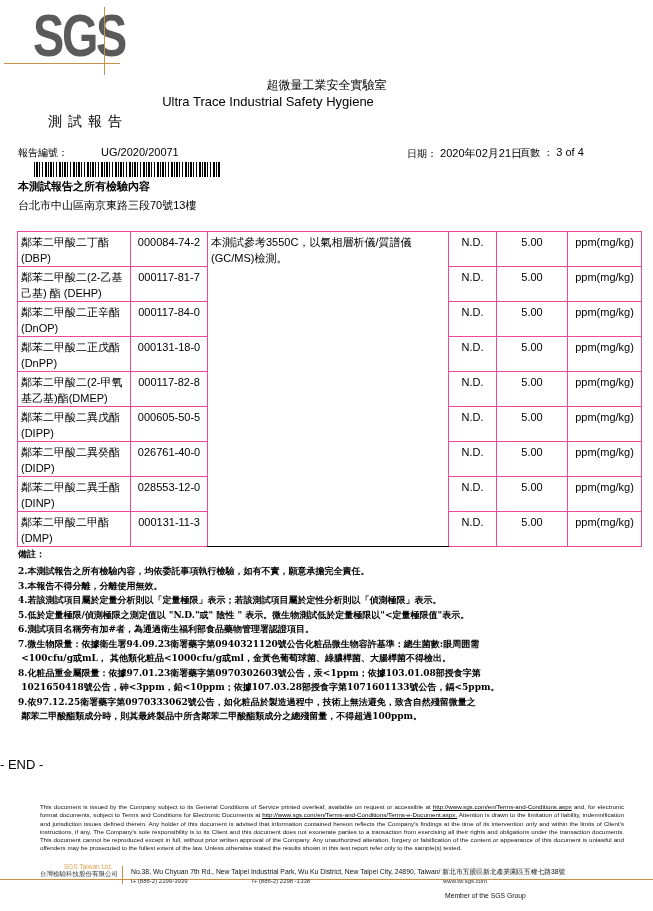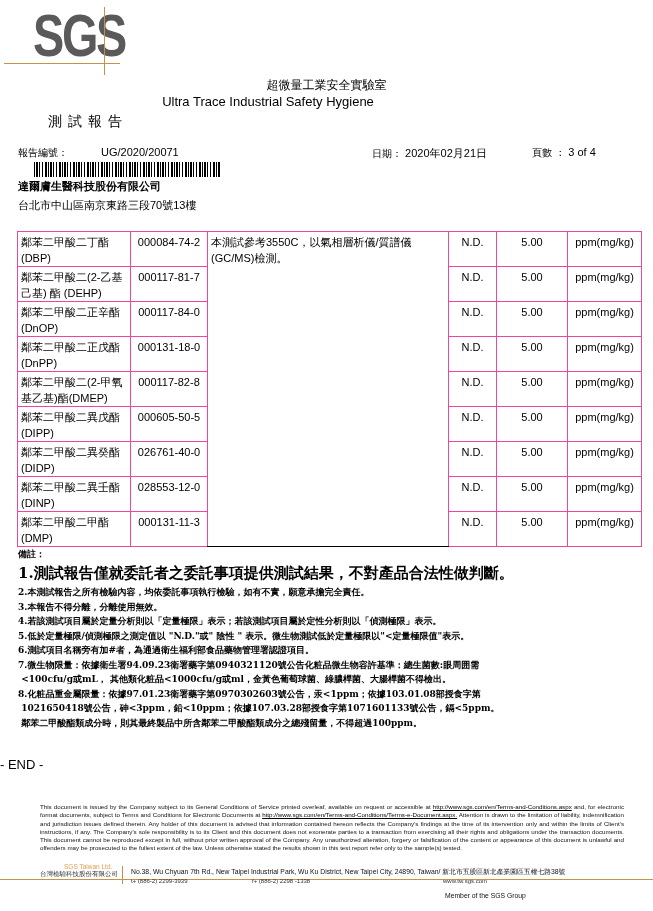--- a/index.html
+++ b/index.html
@@ -48,31 +48,31 @@
 <div class="abs logo-vline"></div>
 
 <div class="abs lab-zh">超微量工業安全實驗室</div>
 <div class="abs lab-en">Ultra Trace Industrial Safety Hygiene</div>
 <div class="abs doc-title">測試報告</div>
 
 <div class="abs meta" style="left:18px;">
   <span class="lbl">報告編號：</span>
   <span style="margin-left:30px;">UG/2020/20071</span>
 </div>
-<div class="abs meta" style="left:372px;">
+<div class="abs meta" style="left:407px;">
   <span class="lbl">日期：</span>
   <span>2020年02月21日</span>
 </div>
-<div class="abs meta" style="left:532px;">
+<div class="abs meta" style="left:520px;">
   <span class="lbl">頁數 ：</span>
   <span>3 of 4</span>
 </div>
 
 <div class="abs barcode"></div>
-<div class="abs client">達爾膚生醫科技股份有限公司</div>
+<div class="abs client">本測試報告之所有檢驗內容</div>
 <div class="abs address">台北市中山區南京東路三段70號13樓</div>
 
 <table class="results">
   <colgroup>
     <col style="width:113px">
       <col style="width:77px">
       <col style="width:241px">
     <col style="width:48px">
       <col style="width:71px">
       <col style="width:74px">
@@ -140,30 +140,30 @@
       <td class="c">000131-11-3</td>
       <td class="c">N.D.</td>
       <td class="c">5.00</td>
       <td class="c">ppm(mg/kg)</td>
     </tr>
   </tbody>
 </table>
 
 <div class="abs notes">
   <div class="hd">備註：</div>
-  <div class="n1">1.測試報告僅就委託者之委託事項提供測試結果，不對產品合法性做判斷。</div>
   <div class="n">2.本測試報告之所有檢驗內容，均依委託事項執行檢驗，如有不實，願意承擔完全責任。</div>
   <div class="n">3.本報告不得分離，分離使用無效。</div>
   <div class="n">4.若該測試項目屬於定量分析則以「定量極限」表示；若該測試項目屬於定性分析則以「偵測極限」表示。</div>
   <div class="n">5.低於定量極限/偵測極限之測定值以 "N.D."或" 陰性 " 表示。微生物測試低於定量極限以"&lt;定量極限值"表示。</div>
   <div class="n">6.測試項目名稱旁有加#者，為通過衛生福利部食品藥物管理署認證項目。</div>
   <div class="n">7.微生物限量：依據衛生署94.09.23衛署藥字第0940321120號公告化粧品微生物容許基準：總生菌數:眼周囲需</div>
   <div class="n" style="white-space:pre;"> &lt;100cfu/g或mL， 其他類化粧品&lt;1000cfu/g或ml，金黃色葡萄球菌、綠膿桿菌、大腸桿菌不得檢出。</div>
   <div class="n">8.化粧品重金屬限量：依據97.01.23衛署藥字第0970302603號公告，汞&lt;1ppm；依據103.01.08部授食字第</div>
   <div class="n" style="white-space:pre;"> 1021650418號公告，砷&lt;3ppm，鉛&lt;10ppm；依據107.03.28部授食字第1071601133號公告，鎘&lt;5ppm。</div>
+  <div class="n">9.依97.12.25衛署藥字第0970333062號公告，如化粧品於製造過程中，技術上無法避免，致含自然殘留微量之</div>
   <div class="n" style="white-space:pre;"> 鄰苯二甲酸酯類成分時，則其最終製品中所含鄰苯二甲酸酯類成分之總殘留量，不得超過100ppm。</div>
 </div>
 <div class="abs end">- END -</div>
 
 <div class="abs fine">
   <span>This document is issued by the Company subject to its General Conditions of Service printed overleaf, available on request or accessible at </span><a>http://www.sgs.com/en/Terms-and-Conditions.aspx</a><span> and, for electronic format documents, subject to Terms and Conditions for Electronic Documents at </span><a>http://www.sgs.com/en/Terms-and-Conditions/Terms-e-Document.aspx.</a><span> Attention is drawn to the limitation of liability, indemnification and jurisdiction issues defined therein. Any holder of this document is advised that information contained hereon reflects the Company's findings at the time of its intervention only and within the limits of Client's instructions, if any. The Company's sole responsibility is to its Client and this document does not exonerate parties to a transaction from exercising all their rights and obligations under the transaction documents. This document cannot be reproduced except in full, without prior written approval of the Company. Any unauthorized alteration, forgery or falsification of the content or appearance of this document is unlawful and offenders may be prosecuted to the fullest extent of the law. Unless otherwise stated the results shown in this test report refer only to the sample(s) tested.</span>
 </div>
 
 <div class="abs f-brand-en">SGS Taiwan Ltd.</div>
 <div class="abs f-brand-zh">台灣檢驗科技股份有限公司</div>

